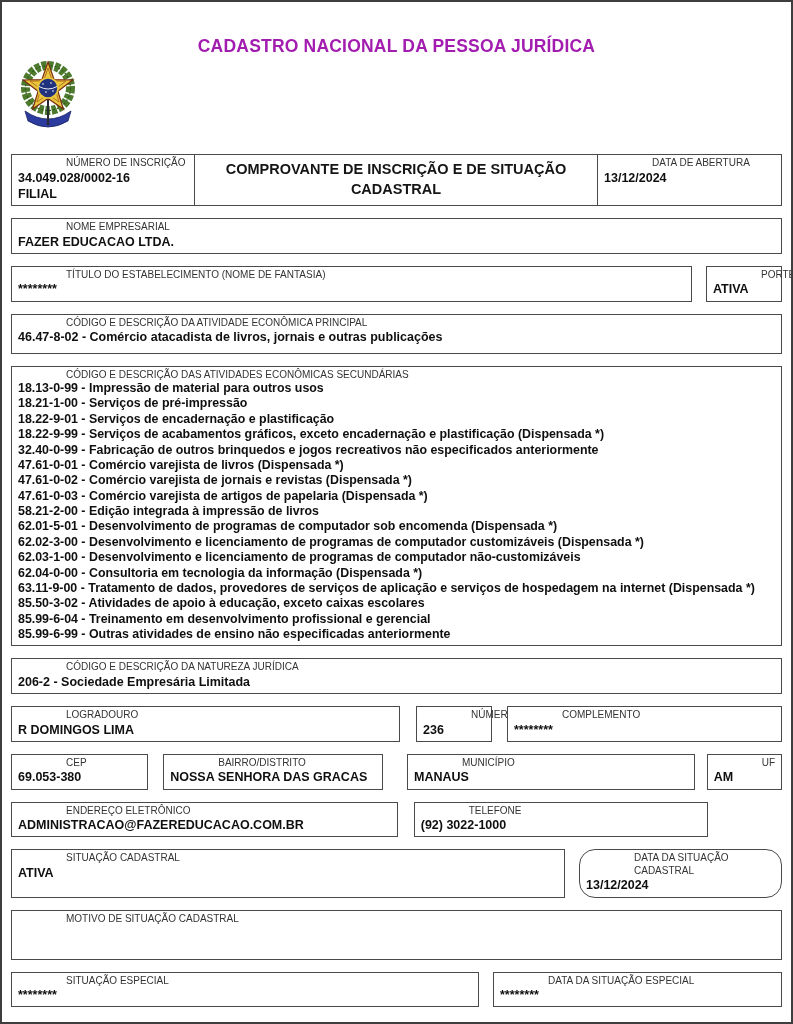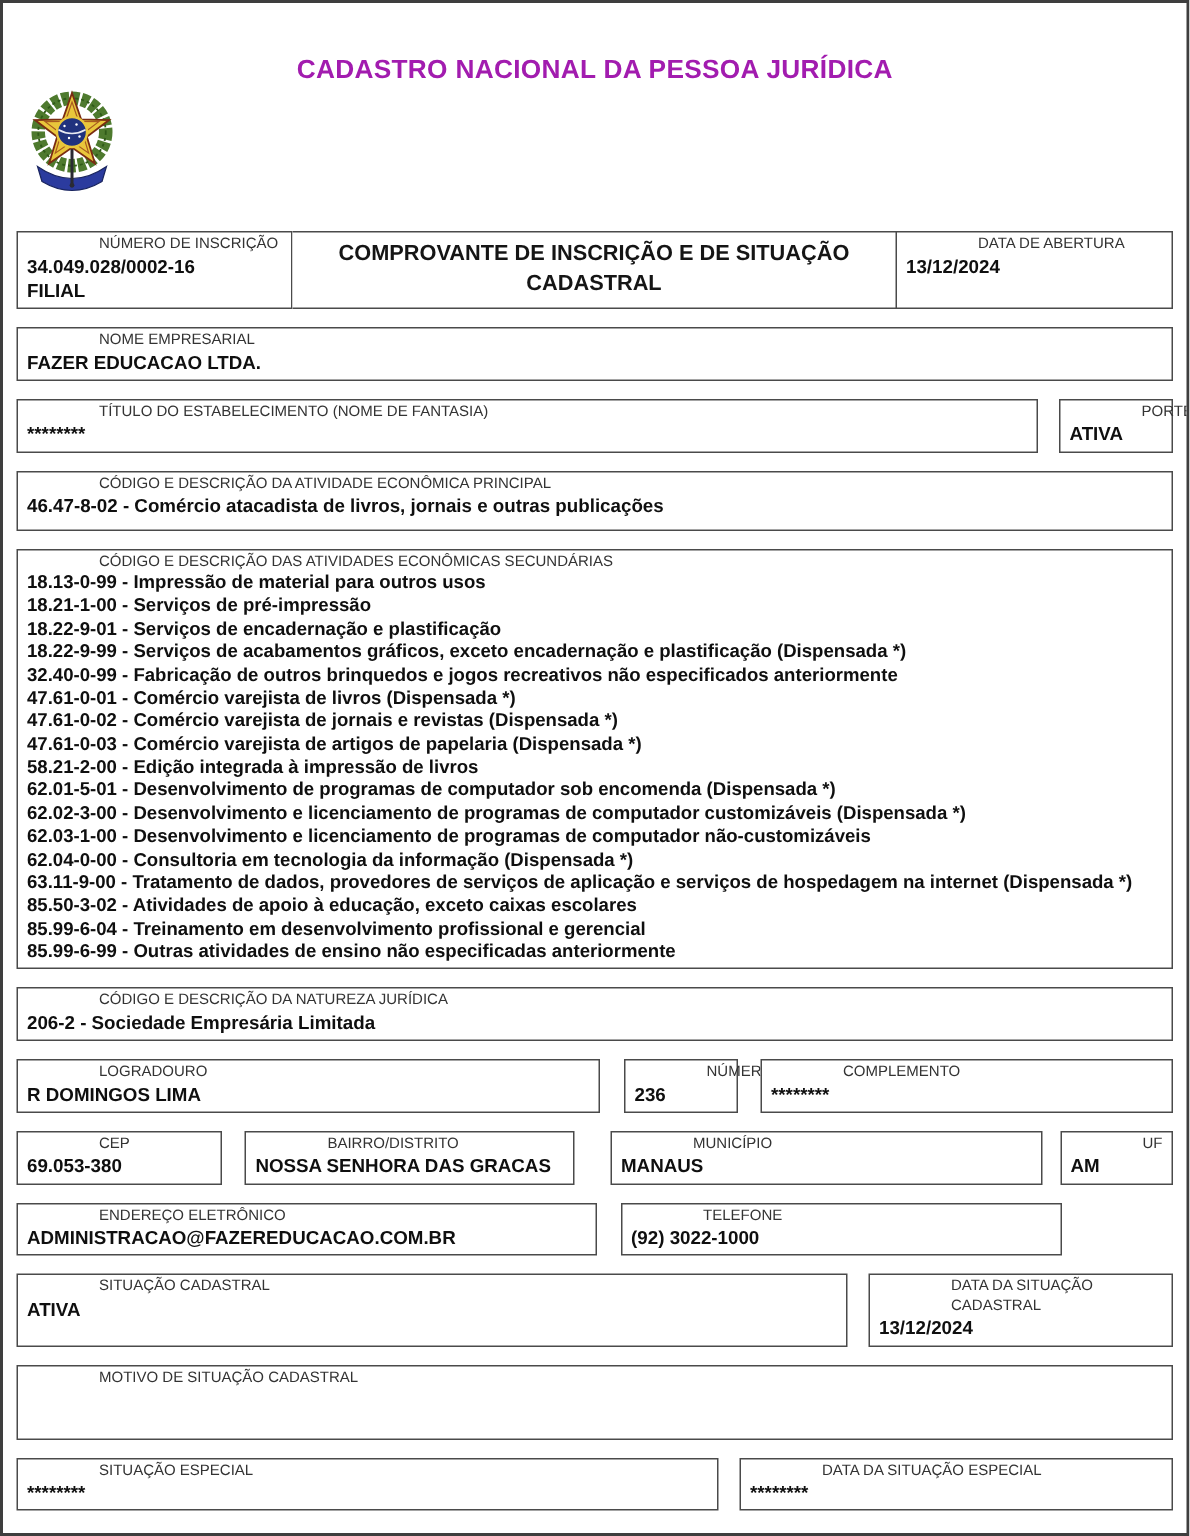--- a/index.html
+++ b/index.html
@@ -53,21 +53,21 @@
   .b-bairro { width:226px; min-height:35px; margin-right:24px; }
   .b-municipio { width:296px; min-height:35px; margin-right:12px; }
   .b-uf { flex:1; min-height:35px; }
 
   .b-email { width:389px; min-height:35px; margin-right:16px; }
   .b-telefone { width:296px; min-height:35px; margin-right:74px; }
 
   .b-efr { flex:1; min-height:45px; }
 
   .b-situacao { width:554px; min-height:34px; margin-right:14px; }
-  .b-data-situacao { flex:1; min-height:34px; }
+  .b-data-situacao { flex:1; min-height:34px;border-radius:16px; }
 
   .b-motivo { flex:1; min-height:50px; }
 
   .b-especial { width:468px; min-height:35px; margin-right:14px; }
   .b-data-especial { flex:1; min-height:35px; }
 
   .last { margin-bottom:0; }
 </style>
 </head>
 <body>

